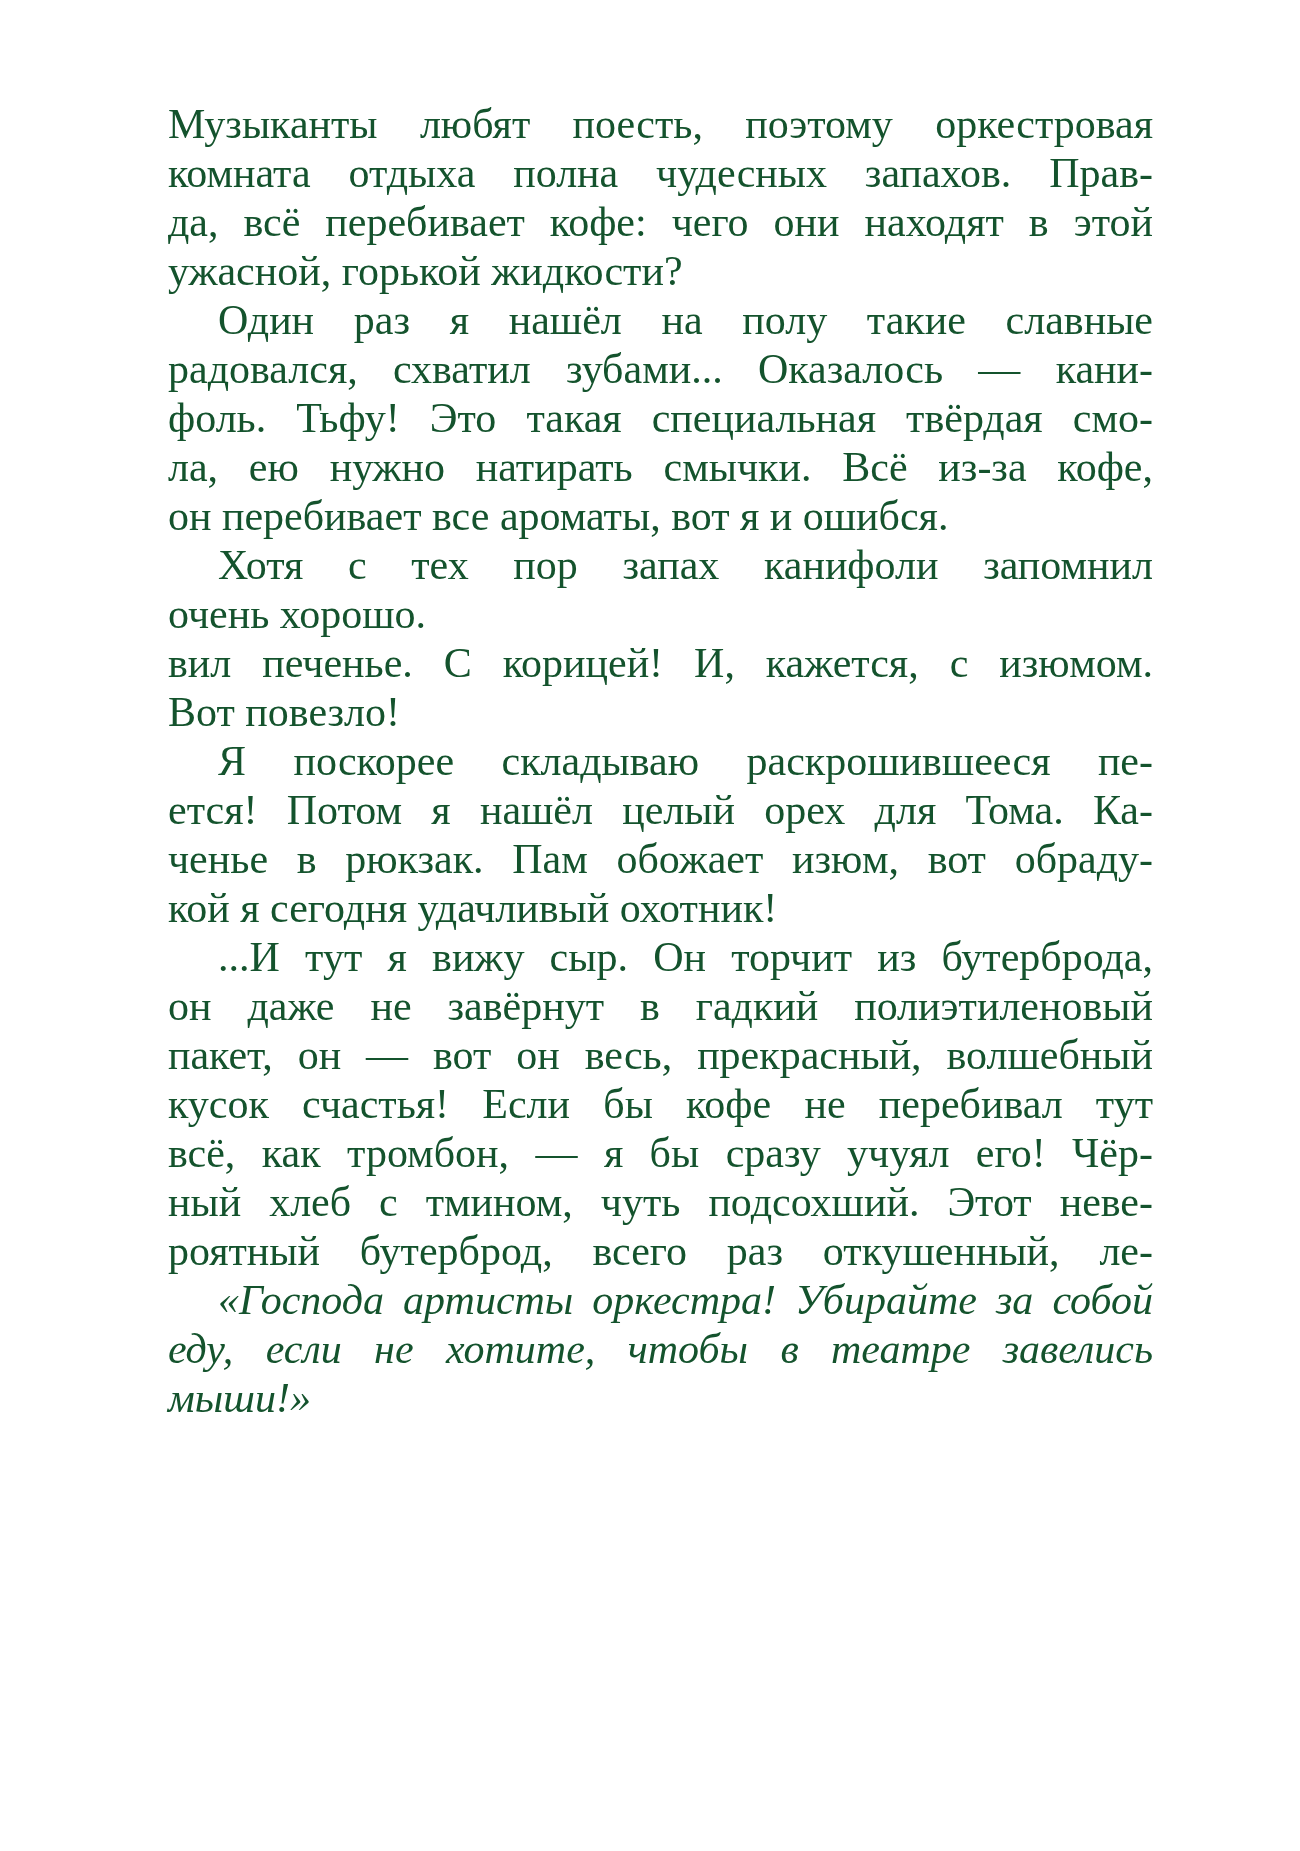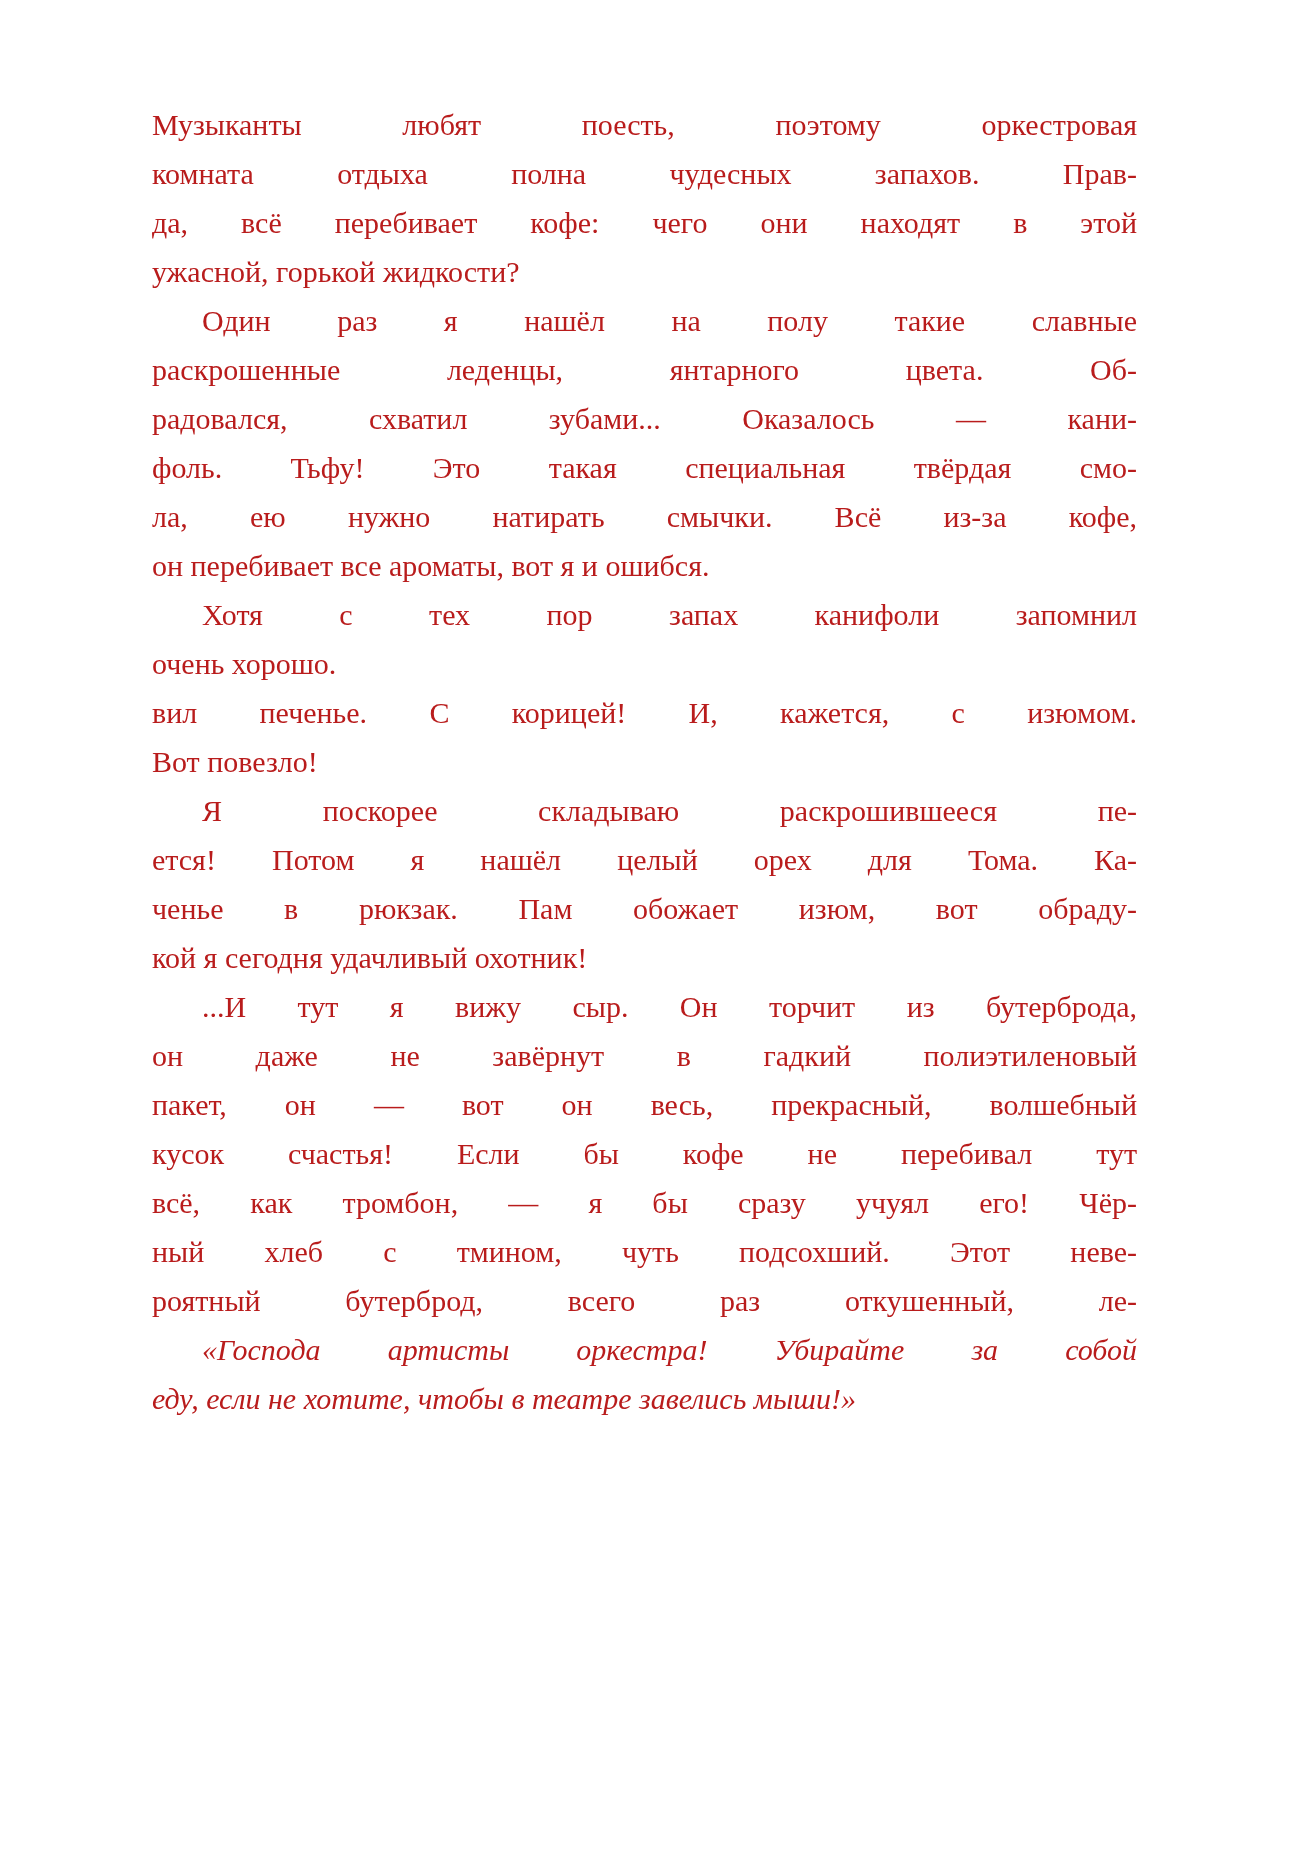--- a/index.html
+++ b/index.html
@@ -10,25 +10,25 @@
   .page {
     position: relative;
     width: 1300px;
     height: 1851px;
     background: #ffffff;
     overflow: hidden;
     font-family: "Liberation Serif", "DejaVu Serif", serif;
   }
   .text-block {
     position: absolute;
-    left: 152px;
+    left: 168px;
     top: 100px;
     width: 985px;
-    color: #b91c1c;
-    font-size: 30px;
+    color: #14532d;
+    font-size: 42px;
     line-height: 49px;
   }
   .paragraph {
     margin: 0;
     padding: 0;
   }
   .paragraph.italic {
     font-style: italic;
   }
   .line {
@@ -49,21 +49,20 @@
 <div class="page">
   <div class="text-block">
       <div class="paragraph">
         <div class="line justify">Музыканты любят поесть, поэтому оркестровая</div>
         <div class="line justify">комната отдыха полна чудесных запахов. Прав-</div>
         <div class="line justify">да, всё перебивает кофе: чего они находят в этой</div>
         <div class="line">ужасной, горькой жидкости?</div>
       </div>
       <div class="paragraph">
         <div class="line justify indent">Один раз я нашёл на полу такие славные</div>
-        <div class="line justify">раскрошенные леденцы, янтарного цвета. Об-</div>
         <div class="line justify">радовался, схватил зубами... Оказалось — кани-</div>
         <div class="line justify">фоль. Тьфу! Это такая специальная твёрдая смо-</div>
         <div class="line justify">ла, ею нужно натирать смычки. Всё из-за кофе,</div>
         <div class="line">он перебивает все ароматы, вот я и ошибся.</div>
       </div>
       <div class="paragraph">
         <div class="line justify indent">Хотя с тех пор запах канифоли запомнил</div>
         <div class="line">очень хорошо.</div>
       </div>
       <div class="paragraph">

